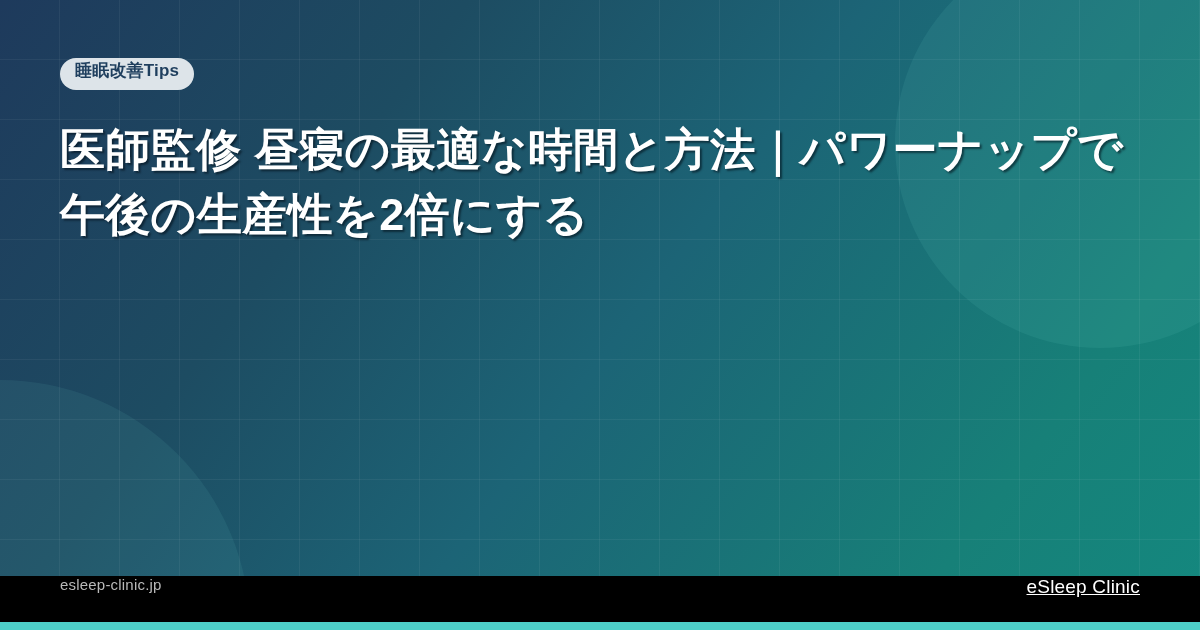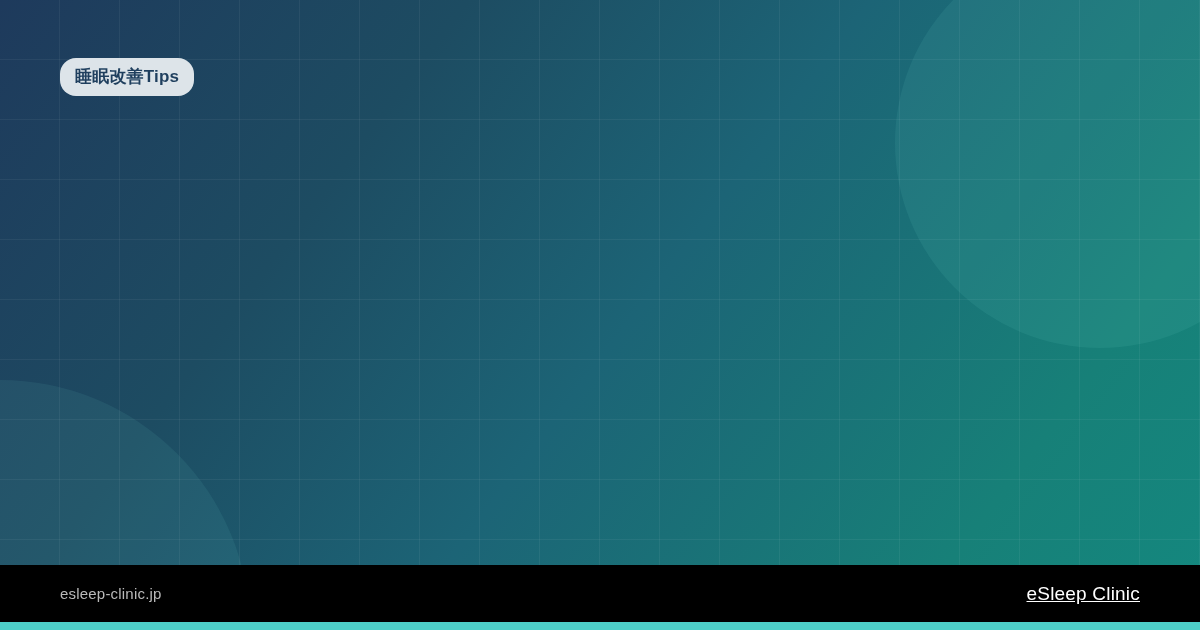--- a/index.html
+++ b/index.html
@@ -63,21 +63,21 @@
     right: 60px;
   }
 
   #category-badge {
     display: inline-block;
     background: #dde4e9;
     color: #1f3f5e;
     font-size: 17px;
     font-weight: 700;
     line-height: 1;
-    padding: 10px 15px 11px 15px;
+    padding: 4px 15px 11px 15px;
     border-radius: 16px;
     letter-spacing: 0.2px;
     white-space: nowrap;
   }
 
   #page-title {
     margin: 28px 0 0 0;
     color: #ffffff;
     font-size: 45px;
     font-weight: 700;
@@ -87,24 +87,24 @@
     max-width: 1070px;
     word-break: normal;
   }
 
   
   #footer-bar {
     position: absolute;
     left: 0;
     right: 0;
     bottom: 8px;
-    height: 57px;
+    height: 46px;
     background: #000000;
     display: flex;
-    align-items: center;
+    align-items: flex-start;
     justify-content: space-between;
     padding: 0 60px;
     box-sizing: border-box;
   }
   #footer-domain {
     color: #b9b9b9;
     font-size: 15px;
     font-weight: 400;
     letter-spacing: 0.2px;
   }
@@ -130,20 +130,21 @@
 <div id="og-card">
 
   <div class="deco-circle" id="circle-top-right"></div>
   <div class="deco-circle" id="circle-bottom-left"></div>
 
   <div id="grid-overlay"></div>
 
   <div id="content">
     <div id="category-badge">睡眠改善Tips</div>
 
+    <h1 id="page-title">医師監修 昼寝の最適な時間と方法｜パワーナップで午後の生産性を2倍にする</h1>
   </div>
 
   <div id="footer-bar">
     <span id="footer-domain">esleep-clinic.jp</span>
     <span id="footer-brand">eSleep Clinic</span>
   </div>
 
   <div id="accent-bar"></div>
 
 </div>

